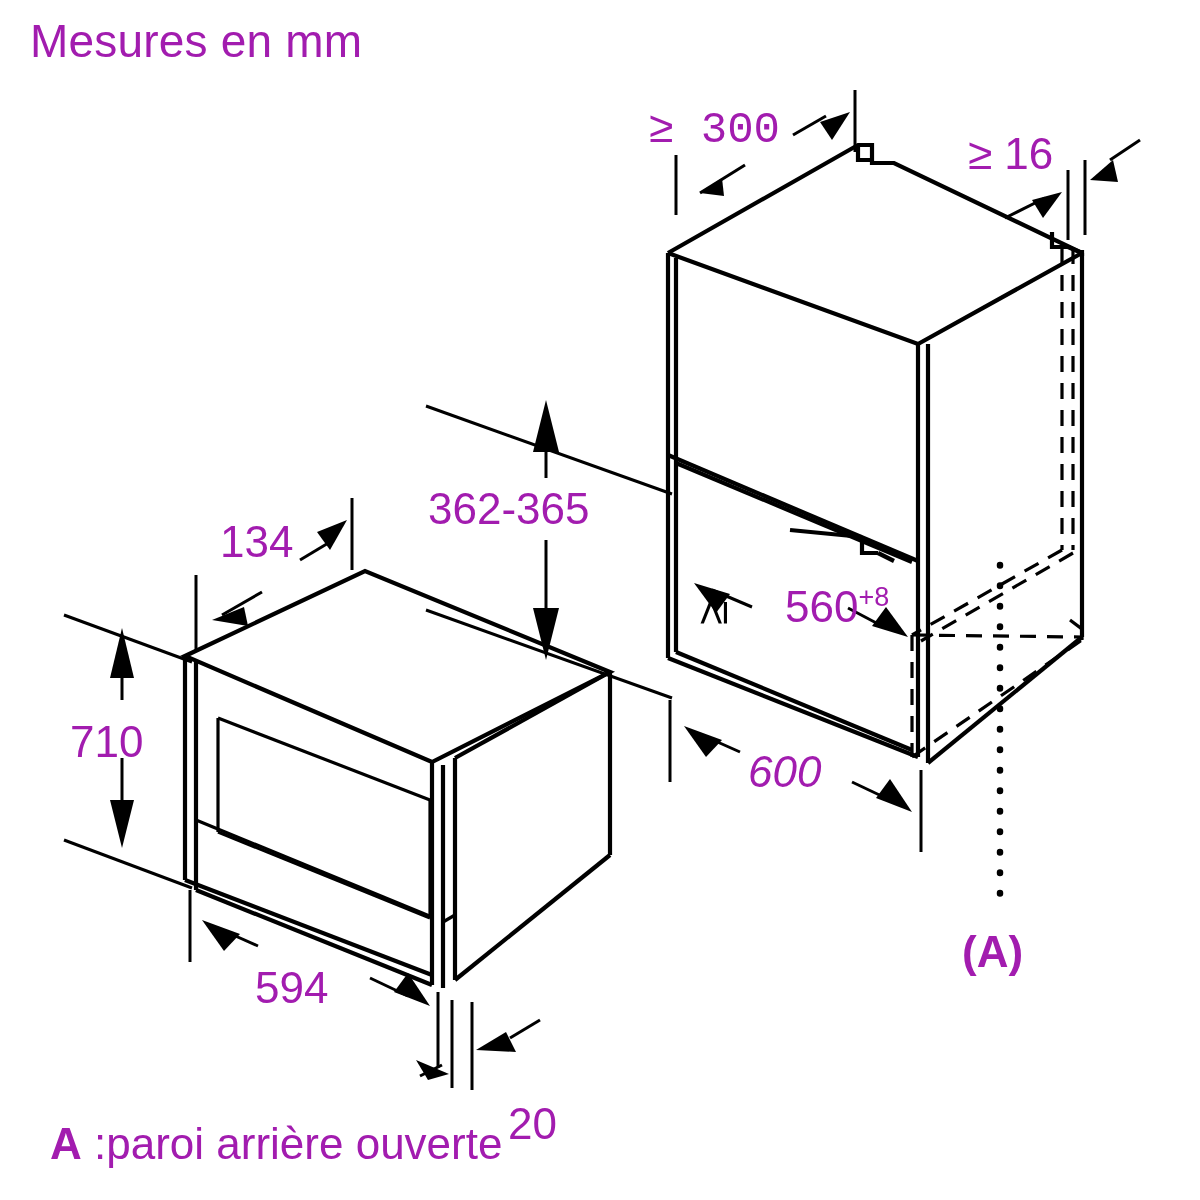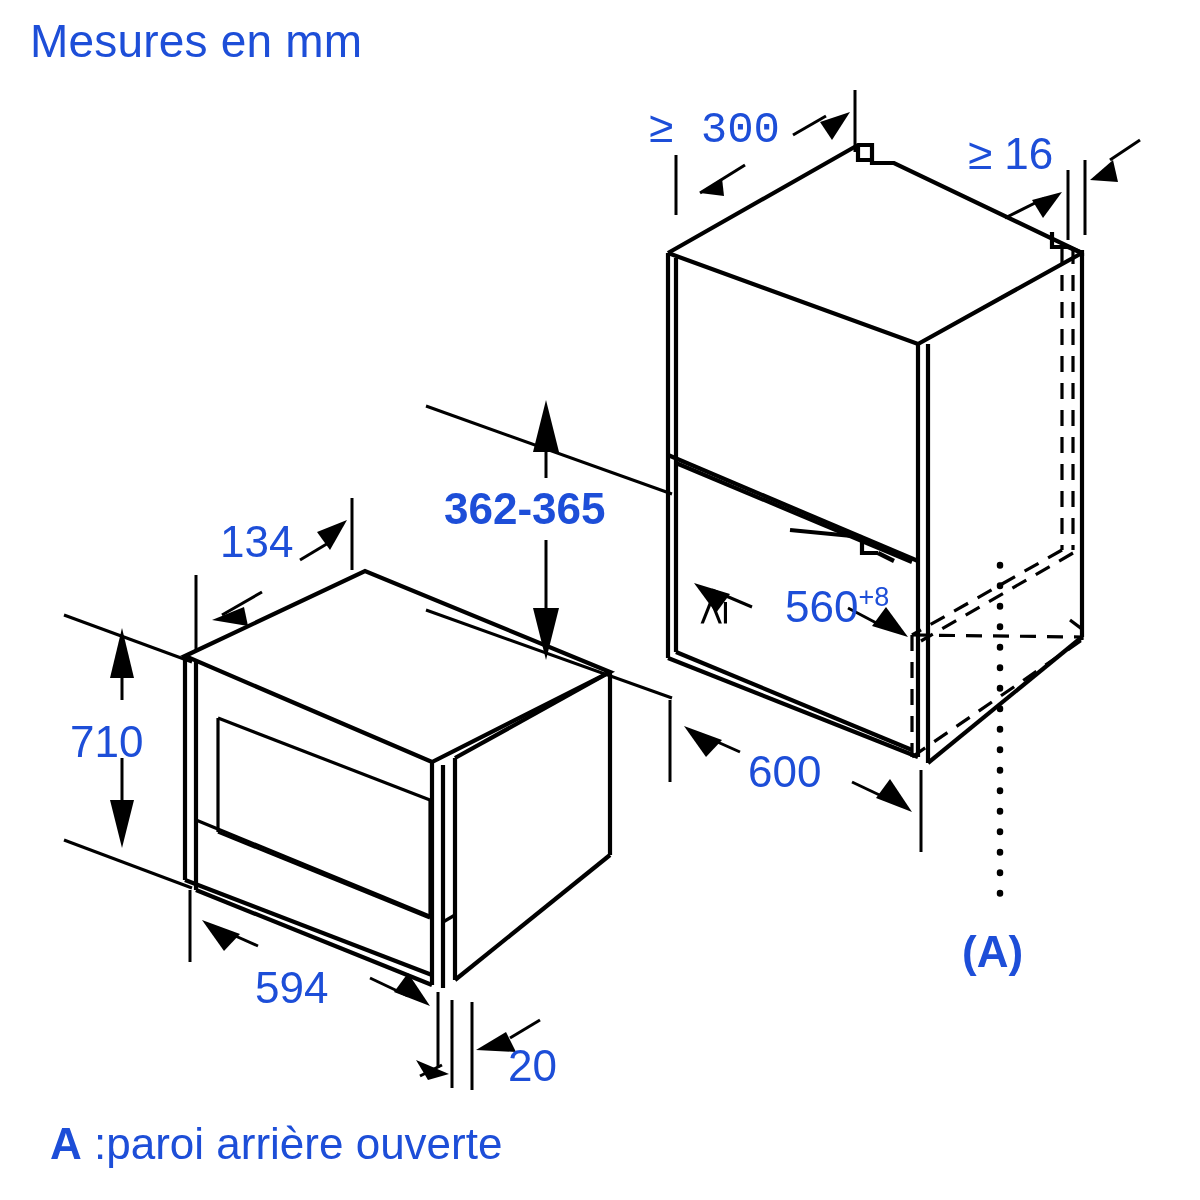--- a/index.html
+++ b/index.html
@@ -25,21 +25,21 @@
     left: 0;
     top: 0;
     width: 1200px;
     height: 1200px;
     display: block;
   }
   .txt {
     position: absolute;
     white-space: nowrap;
     font-family: "Liberation Sans", sans-serif;
-    color: #1d4ed8;
+    color: #a21caf;
     line-height: 1;
   }
   .title-txt {
     left: 30px;
     top: 18px;
     font-size: 46px;
     letter-spacing: 0.2px;
   }
   .footnote {
     left: 30px;
@@ -66,28 +66,28 @@
     transform: rotate(-90deg);
     transform-origin: 50% 50%;
   }
   .alabel {
     font-size: 44px;
     font-weight: bold;
   }
   
   #dim-300 { left: 648px; top: 108px; font-family: Liberation Mono, monospace; }
   #dim-16  { left: 968px; top: 108px; margin-top: 24px; }
-  #dim-362 { left: 444px; top: 487px; font-weight: bold; }
+  #dim-362 { left: 428px; top: 487px; }
   #dim-560 { left: 746px; top: 585px; }
   #ge-560  { left: 700px; top: 588px; }
-  #dim-600 { left: 748px; top: 750px; }
+  #dim-600 { left: 748px; top: 750px; font-style: italic; }
   #dim-299 { left: 220px; top: 520px; }
   #dim-382 { left: 70px; top: 720px; }
   #dim-594 { left: 255px; top: 966px; }
-  #dim-20  { left: 508px; top: 1044px; }
+  #dim-20  { left: 508px; top: 1102px; }
   #label-a { left: 962px; top: 930px; }
 </style>
 </head>
 <body>
 
 <div id="stage">
 
   <svg id="drawing" viewBox="0 0 1200 1200">
     <defs>
       <style>

